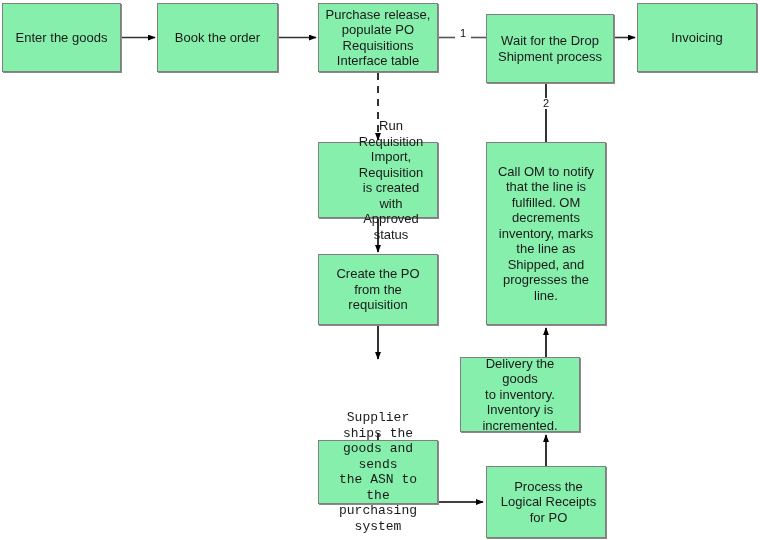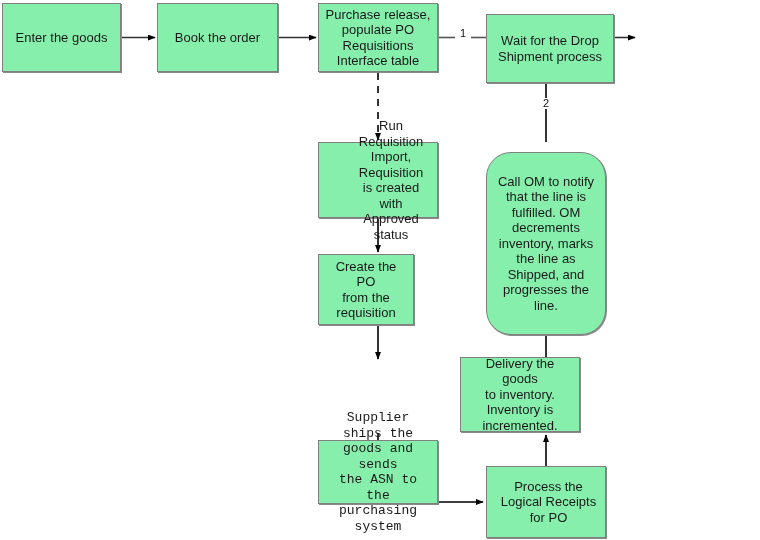--- a/index.html
+++ b/index.html
@@ -110,42 +110,45 @@
 populate PO
 Requisitions
 Interface table</span>
   </div>
 
   <div class="node" style="left:486px; top:3px; width:128px; height:69px;margin-top:11px;">
     <span class="node-label">Wait for the Drop
 Shipment process</span>
   </div>
 
+  <div class="node" style="left:637px; top:3px; width:120px; height:69px;">
+    <span class="node-label">Invoicing</span>
+  </div>
 
   <div class="node" style="left:318px; top:142px; width:120px; height:76px;padding-left:32px;">
     <span class="node-label">Run Requisition
 Import, Requisition
 is created with
 Approved status</span>
   </div>
 
-  <div class="node" style="left:318px; top:254px; width:96px; height:71px;">
+  <div class="node" style="left:318px; top:254px; width:120px; height:71px;">
     <span class="node-label">Create the PO
 from the requisition</span>
   </div>
 
 
   <div class="node" style="left:318px; top:440px; width:120px; height:64px;font-family:Liberation Mono, monospace;">
     <span class="node-label">Supplier ships the
 goods and sends
 the ASN to the
 purchasing system</span>
   </div>
 
-  <div class="node" style="left:486px; top:152px; width:120px; height:183px;border-radius:25px;">
+  <div class="node" style="left:486px; top:142px; width:120px; height:183px;">
     <span class="node-label">Call OM to notify
 that the line is
 fulfilled. OM
 decrements
 inventory, marks
 the line as
 Shipped, and
 progresses the
 line.</span>
   </div>

